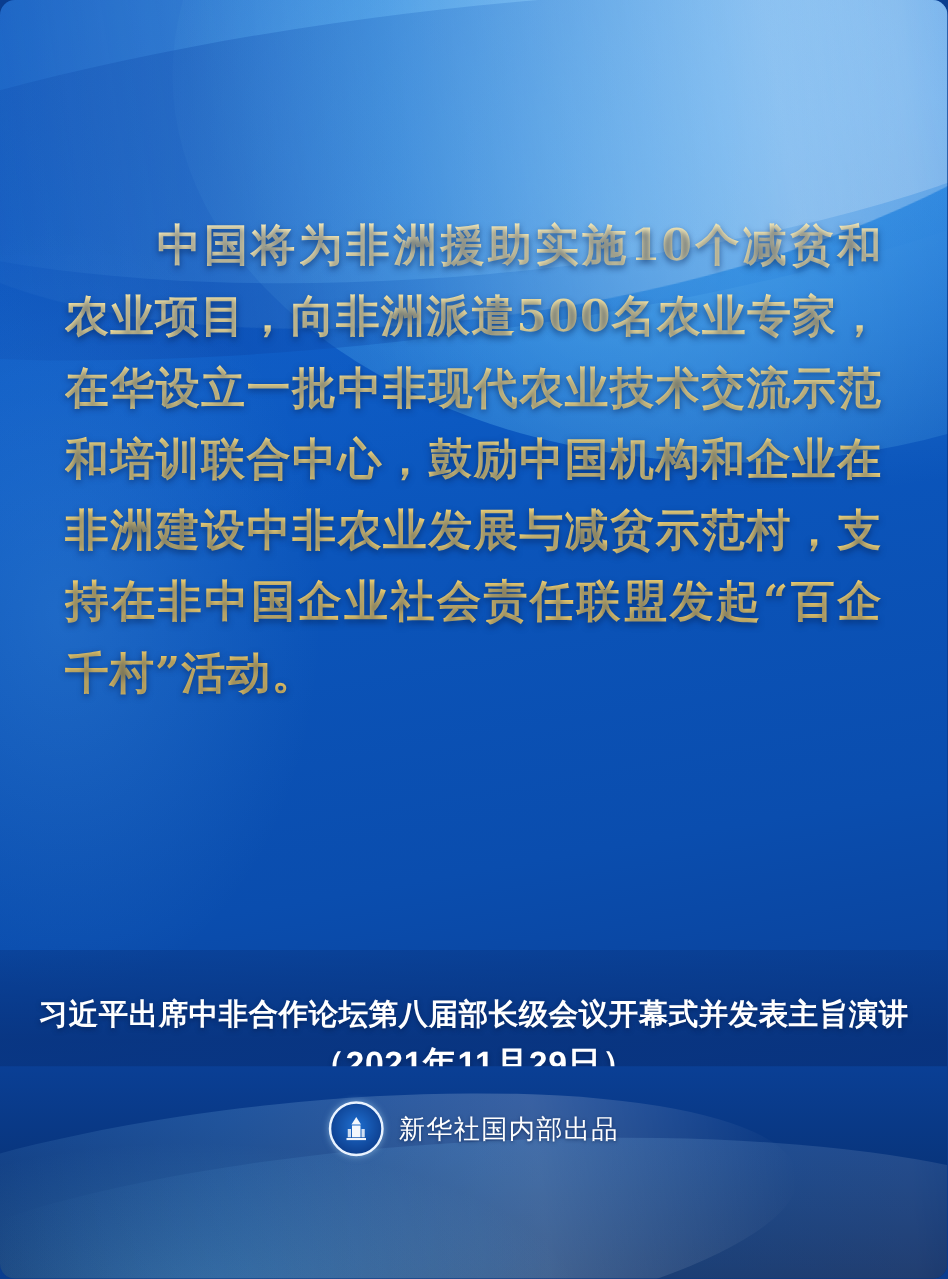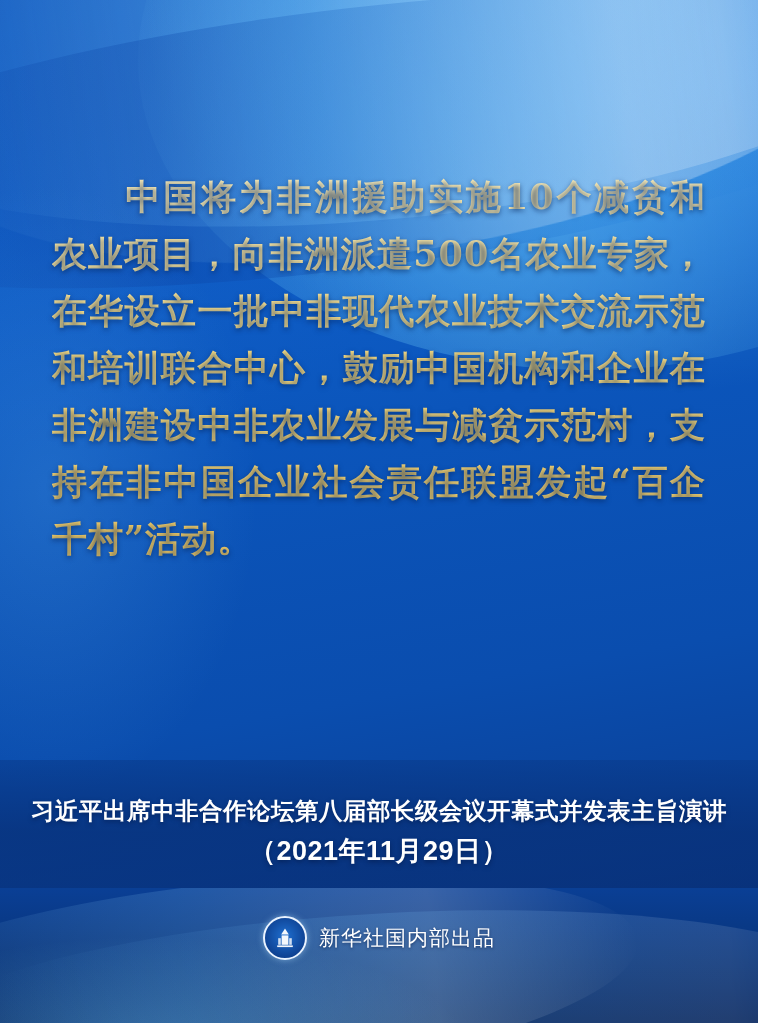--- a/index.html
+++ b/index.html
@@ -15,20 +15,21 @@
   }
   .poster {
     position: relative;
     width: 758px;
     height: 1023px;
     overflow: hidden;
     background:
       radial-gradient(ellipse 120% 70% at 85% 0%, rgba(90,185,255,0.55) 0%, rgba(90,185,255,0.0) 55%),
       radial-gradient(ellipse 90% 60% at 10% 8%, rgba(20,90,190,0.85) 0%, rgba(20,90,190,0.0) 60%),
       linear-gradient(170deg, #0c59c2 0%, #0e62cf 18%, #0b55bb 42%, #0a4dae 66%, #0a3f95 85%, #072f78 100%);
+    border-radius: 12px;
   }
 
   
   .swoosh {
     position: absolute;
     pointer-events: none;
   }
   .sw1 {
     left: -120px; top: -170px;
     width: 1050px; height: 420px;
@@ -114,21 +115,21 @@
     font-size: 27px;
     font-weight: 700;
     letter-spacing: 0.5px;
     text-shadow: 0 2px 4px rgba(0,20,60,0.5);
   }
 
   
   .bottom {
     position: absolute;
     left: 0; right: 0; bottom: 0;
-    height: 135px;
+    height: 170px;
     background:
       radial-gradient(ellipse 70% 140% at 20% 120%, rgba(90,190,255,0.35) 0%, rgba(90,190,255,0) 60%),
       linear-gradient(180deg, #0a3f95 0%, #083378 55%, #06265f 100%);
     overflow: hidden;
     text-decoration: underline;
   }
   .bot-sw1 {
     position: absolute;
     left: -180px; bottom: -60px;
     width: 820px; height: 200px;

